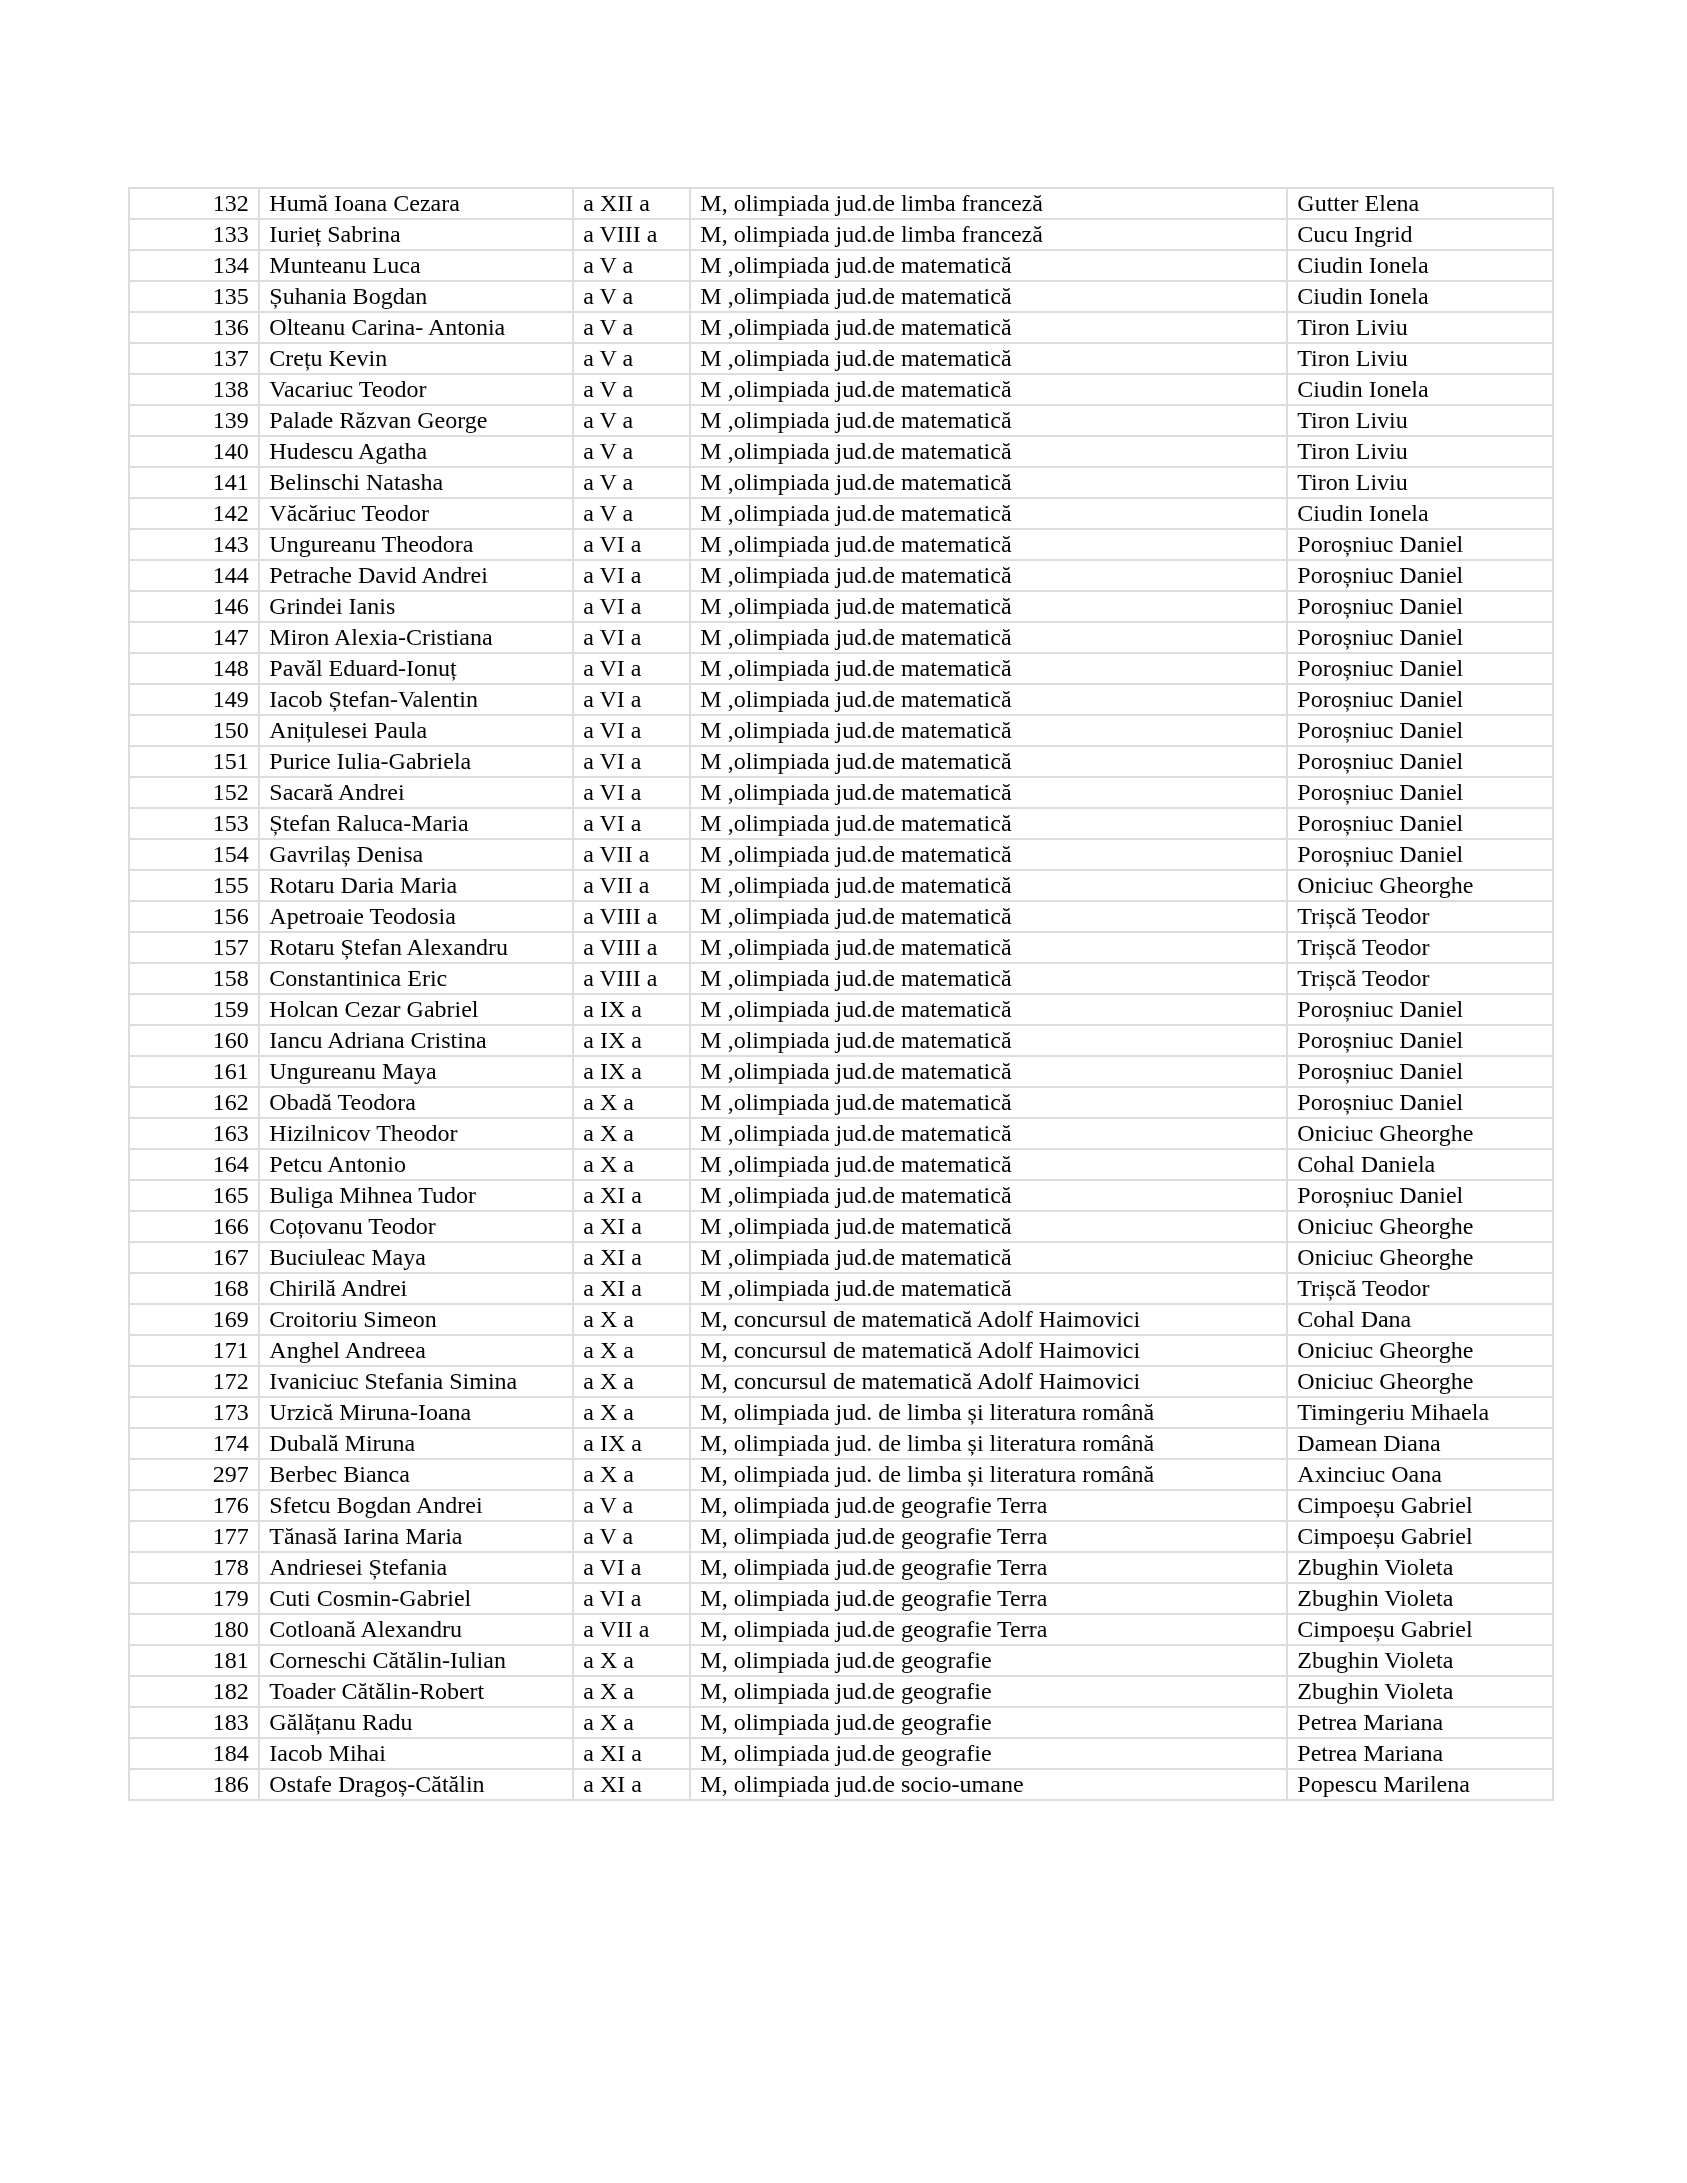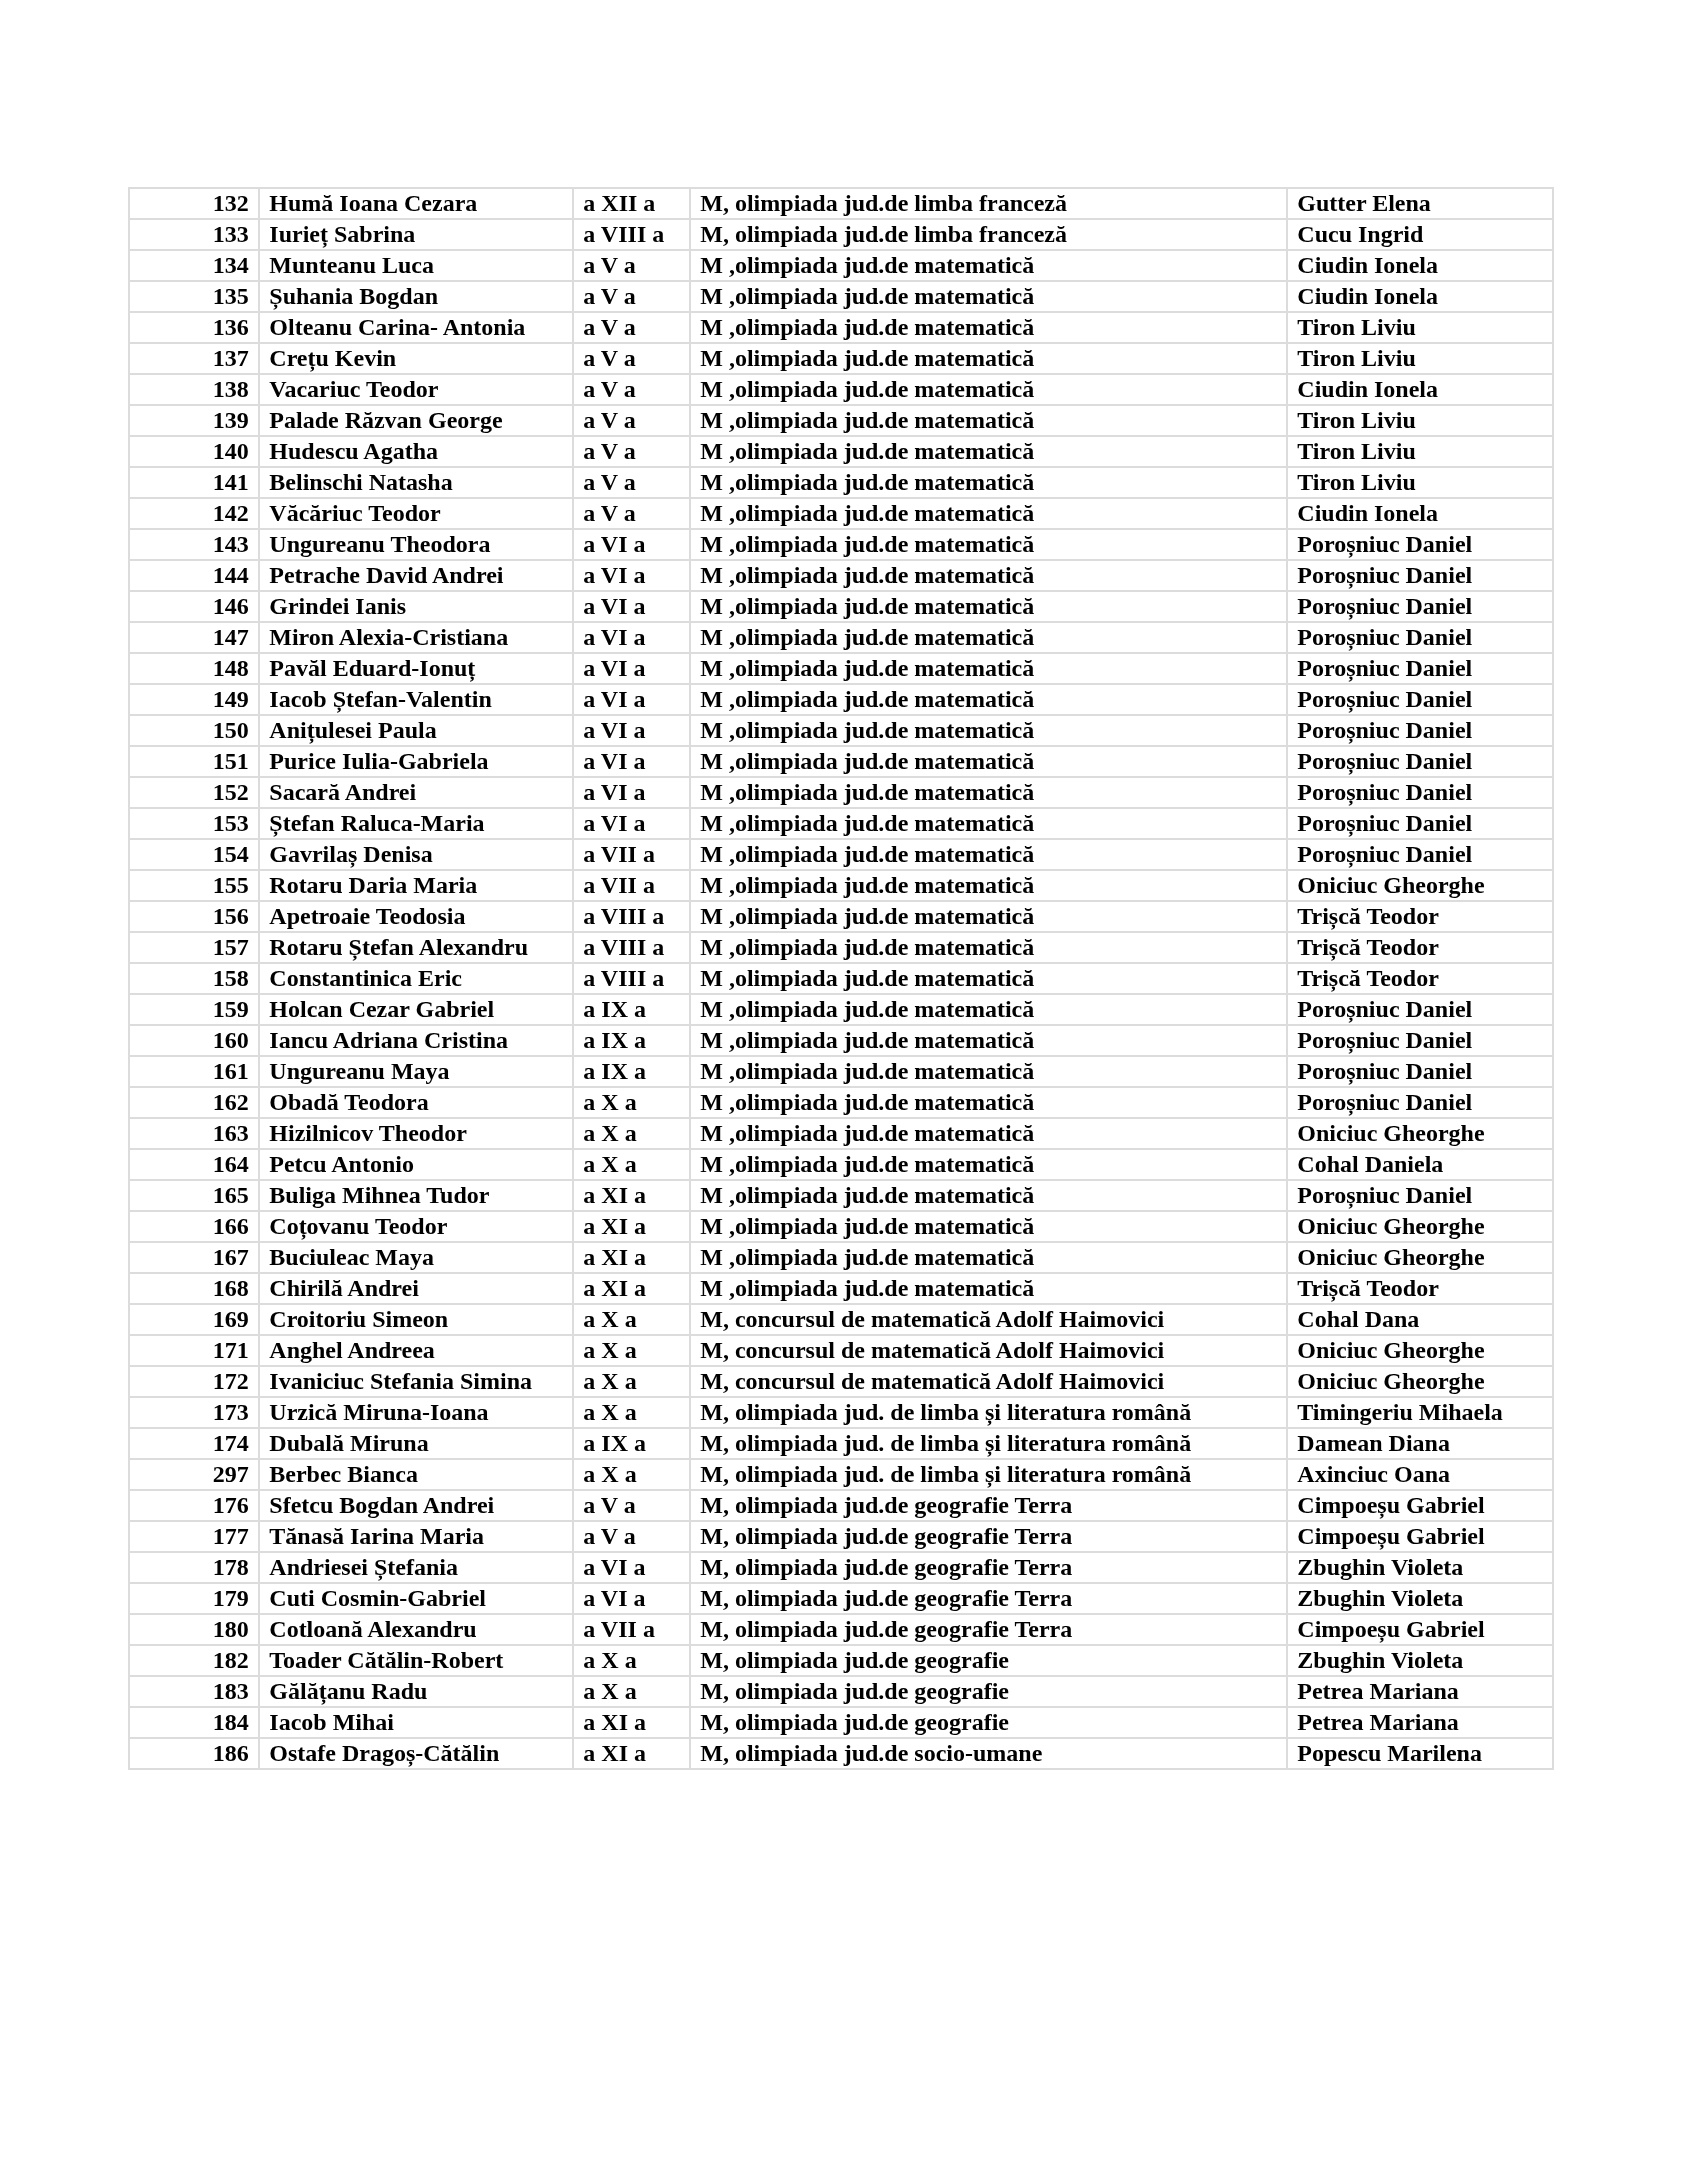--- a/index.html
+++ b/index.html
@@ -1,17 +1,17 @@
 <!DOCTYPE html>
 <html style="font-size:10.6px"><head>
 <meta charset="utf-8">
 <style>
   html, body { margin: 0; padding: 0; background: #ffffff; }
   body { width: 1687px; height: 2183px; position: relative; overflow: hidden; }
-  .page { position: absolute; left: 0; top: 0; width: 1368px; height: 2183px; background: #ffffff; font-weight: bold; }
+  .page { position: absolute; left: 0; top: 0; width: 1368px; height: 2183px; background: #ffffff; }
   table.results {
     position: absolute; left: 128px; top: 187px;
     width: 1424px; border-collapse: collapse; table-layout: fixed;
     font-family: "Liberation Serif", serif; font-size: 24px; color: #000;
   }
   table.results td {
     border: 2px solid #dcdcdc;
     padding: 0 9.3px 0 9.3px;
     height: 26.5px; line-height: 29px;
     vertical-align: top; white-space: nowrap; overflow: hidden;
@@ -454,20 +454,29 @@
         <tr>
     <td class="nr">180</td>
     <td class="name">Cotloană Alexandru</td>
     <td class="class">a VII a</td>
     <td class="award">M, olimpiada jud.de geografie Terra</td>
     <td class="teacher">
             <span class="line">Cimpoeșu Gabriel</span>
           </td>
   </tr>
         <tr>
+    <td class="nr">181</td>
+    <td class="name">Corneschi Cătălin-Iulian</td>
+    <td class="class">a X a</td>
+    <td class="award">M, olimpiada jud.de geografie</td>
+    <td class="teacher">
+            <span class="line">Zbughin Violeta</span>
+          </td>
+  </tr>
+        <tr>
     <td class="nr">182</td>
     <td class="name">Toader Cătălin-Robert</td>
     <td class="class">a X a</td>
     <td class="award">M, olimpiada jud.de geografie</td>
     <td class="teacher">
             <span class="line">Zbughin Violeta</span>
           </td>
   </tr>
         <tr>
     <td class="nr">183</td>

